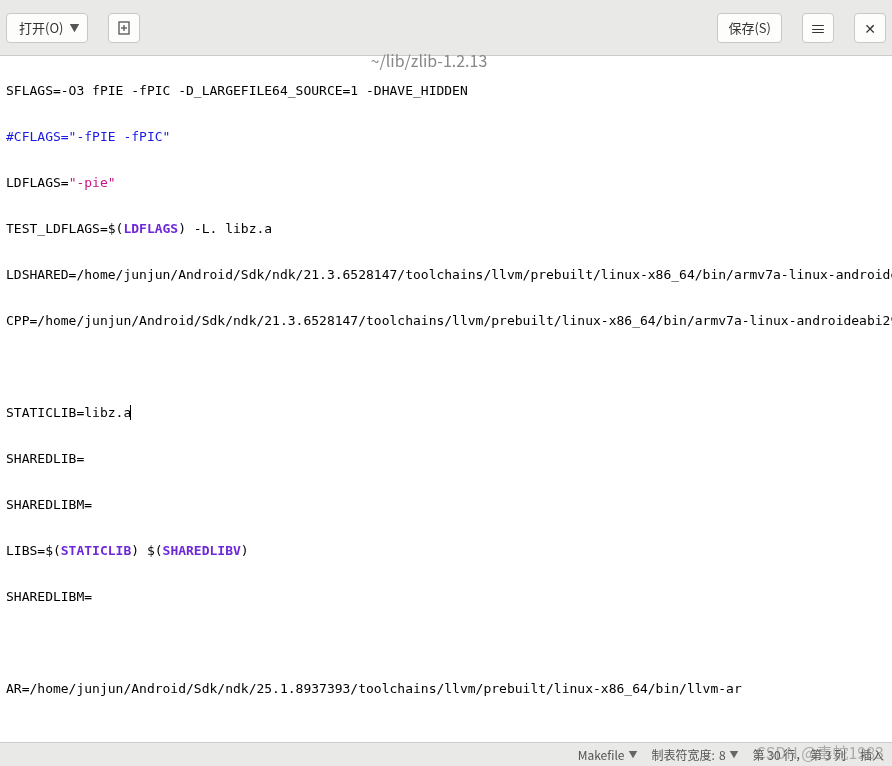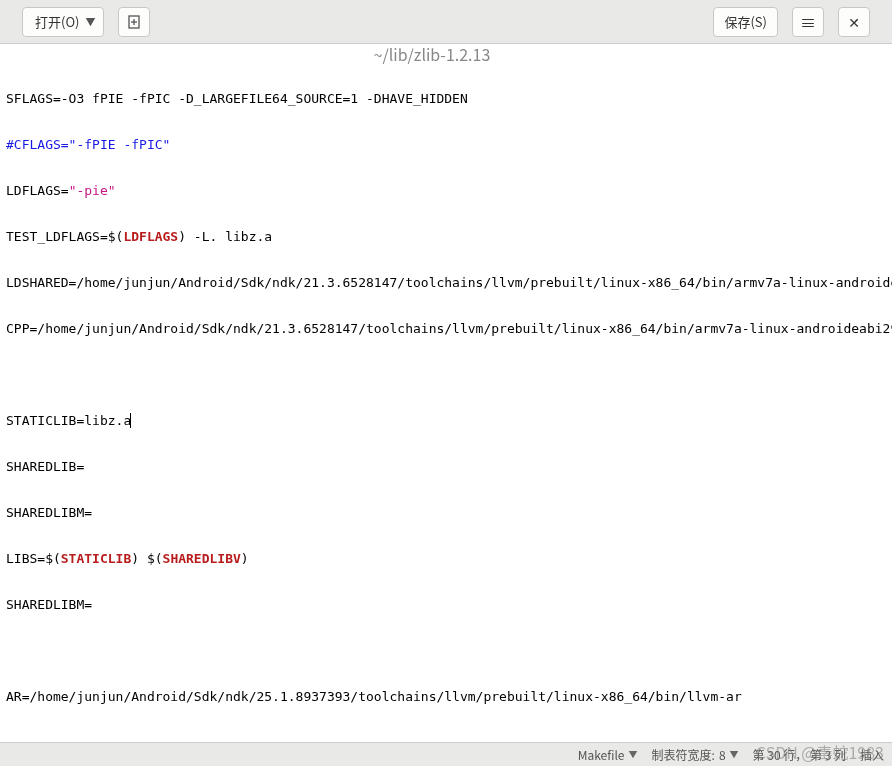--- a/index.html
+++ b/index.html
@@ -1,28 +1,28 @@
 <!DOCTYPE html>
 <html><head>
 <meta charset="utf-8">
 <style>
 * { box-sizing: border-box; margin: 0; padding: 0; }
 body { font-family: "Noto Sans CJK SC", "DejaVu Sans", sans-serif; font-size: 13px; background: #fff; width: 892px; height: 766px; overflow: hidden; position: relative; }
-.toolbar { height: 44px; background: #e9e9e7; border-bottom: 1px solid #ccc; display: flex; align-items: center; padding: 0 22px; gap: 14px; }
+.toolbar { height: 56px; background: #e9e9e7; border-bottom: 1px solid #ccc; display: flex; align-items: center; padding: 0 6px; gap: 20px; }
 .btn { background: #fdfdfc; border: 1px solid #c8c8c6; border-radius: 4px; height: 30px; display: flex; align-items: center; padding: 0 10px; cursor: pointer; font-size: 13px; color: #333; }
 .btn-open { padding: 0 8px 0 12px; }
 .chev { margin-left: 6px; font-size: 10px; color: #555; }
 .iconbtn { width: 32px; justify-content: center; padding: 0; }
 .title-area { flex: 1; text-align: center; line-height: 1.3; }
 .title-main { font-weight: bold; color: #333; font-size: 13px; }
 .title-sub { font-size: 16px; color: #888; margin-top: 48px; }
 .hamb { font-size: 16px; }
 .closebtn { font-size: 14px; font-weight: bold; }
-.editor { font-family: "DejaVu Sans Mono", monospace; font-size: 13px; line-height: 23px; padding: 20px 6px 0 6px; height: 698px; overflow: hidden; color: #000; white-space: pre; }
-.kw { color: #b91c1c; font-weight: bold; }
+.editor { font-family: "DejaVu Sans Mono", monospace; font-size: 13px; line-height: 23px; padding: 0 6px 0 6px; height: 698px; overflow: hidden; color: #000; white-space: pre; }
+.kw { color: #6d28d9; font-weight: bold; }
 .comment { color: #1a1ae6; }
 .str { color: #c71585; }
 .cursor-line::after { content: ""; border-right: 1px solid #000; margin-left: -1px; }
 .statusbar { position: absolute; bottom: 0; left: 0; right: 0; height: 24px; background: #e9e9e7; border-top: 1px solid #ccc; display: flex; align-items: center; justify-content: flex-end; padding: 0 8px; font-size: 12px; color: #555; gap: 14px; }
 .status-item { display: flex; align-items: center; gap: 4px; }
 .dd { font-size: 9px; color: #666; }
 .watermark { position: absolute; right: 8px; bottom: 2px; font-size: 16px; color: rgba(120,120,120,0.55); z-index: 10; }
 </style>
 </head>
 <body>

